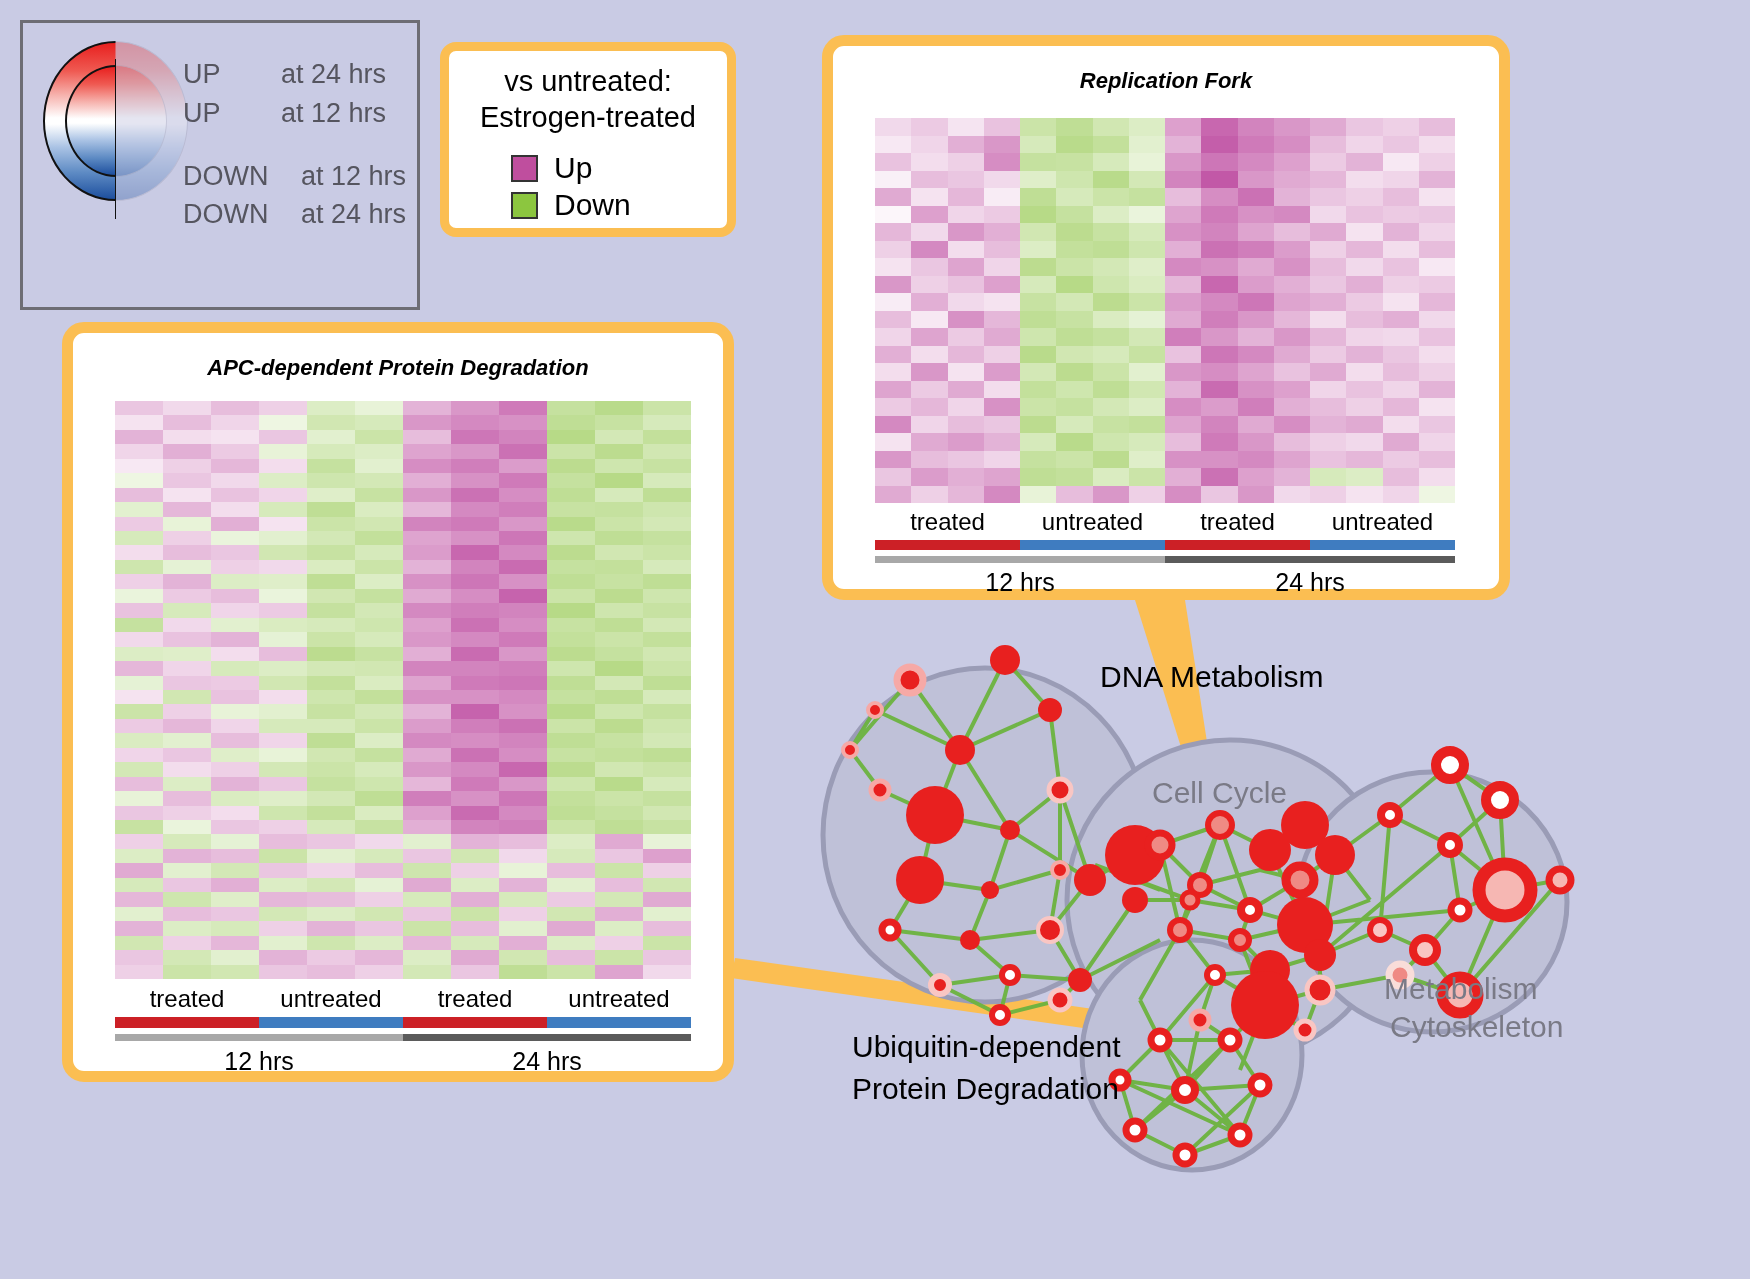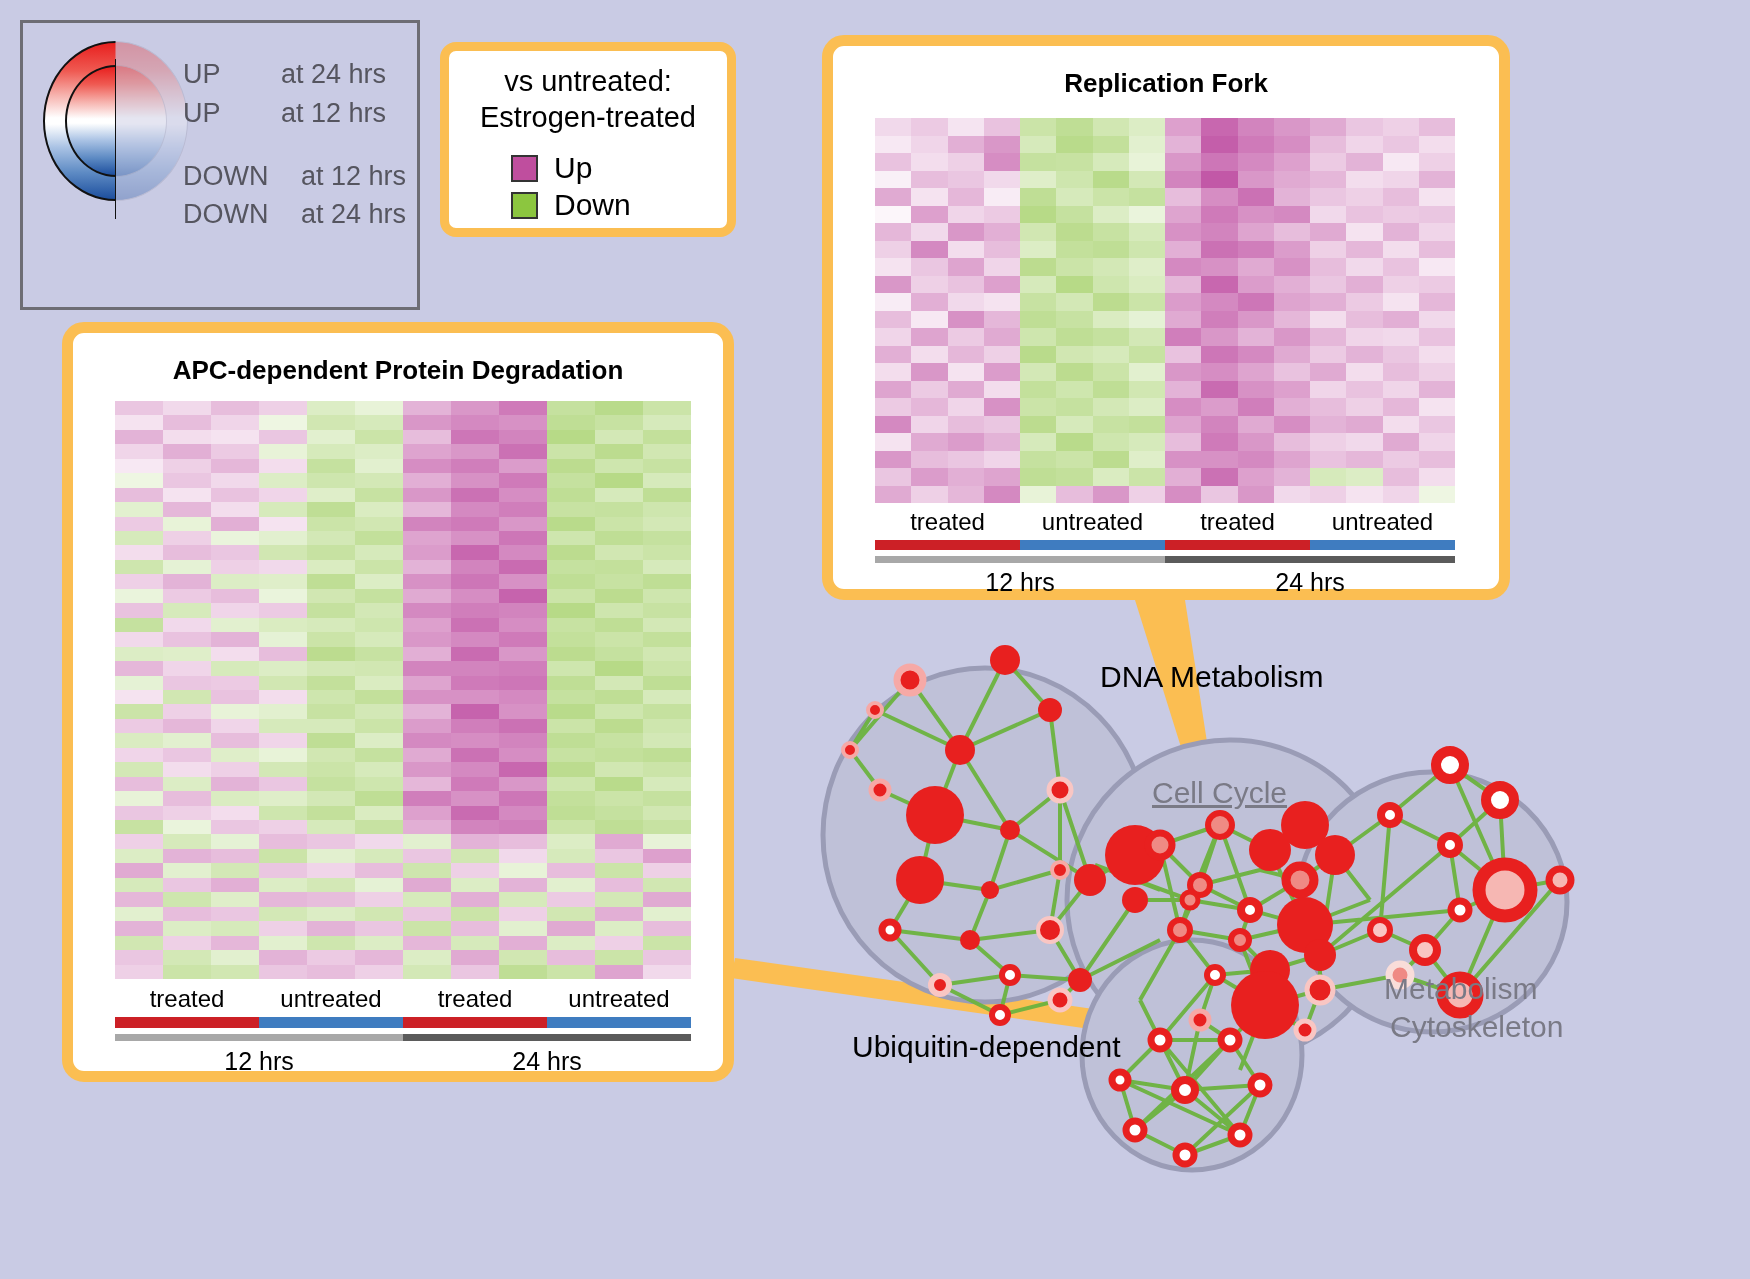--- a/index.html
+++ b/index.html
@@ -59,21 +59,21 @@
   .key-row{position:absolute;left:62px;display:flex;align-items:center;gap:16px;}
   .swatch{width:27px;height:27px;border:2px solid #333;box-sizing:border-box;}
   .key-label{font-size:30px;color:#000;}
 
   
   .panel{
     background:#ffffff;border:11px solid #fbbe52;border-radius:22px;box-sizing:border-box;
   }
   .panel-title{
     position:absolute;left:0;width:100%;text-align:center;
-    font-size:26px;font-weight:bold;color:#000;
+    font-size:22px;font-weight:bold;color:#000;font-style:italic;
   }
   #panel-rf{left:822px;top:35px;width:688px;height:565px;}
   #panel-apc{left:62px;top:322px;width:672px;height:760px;}
 
   .hm{position:absolute;display:grid;}
   .hm div{width:100%;height:100%;}
 
   .axis-labels{position:absolute;display:flex;}
   .axis-labels span{flex:1;text-align:center;font-size:24px;color:#000;}
   .bar-row{position:absolute;display:flex;}
@@ -1143,17 +1143,18 @@
       <circle cx="375" cy="530" r="9" fill="#ffffff" stroke="#e8201f" stroke-width="7"></circle>
       <circle cx="425" cy="555" r="9" fill="#ffffff" stroke="#e8201f" stroke-width="7"></circle>
       <circle cx="480" cy="535" r="9" fill="#ffffff" stroke="#e8201f" stroke-width="7"></circle>
       <circle cx="500" cy="485" r="9" fill="#ffffff" stroke="#e8201f" stroke-width="7"></circle>
       <circle cx="425" cy="490" r="10" fill="#ffffff" stroke="#e8201f" stroke-width="8"></circle>
       <circle cx="440" cy="420" r="9" fill="#e8201f" stroke="#f6a9a6" stroke-width="5"></circle>
     </g>
   </svg>
 
   <span class="net-label dark" style="left:340px;top:60px;">DNA Metabolism</span>
-  <span class="net-label gray" style="left:392px;top:176px;text-decoration:underline;">Cell Cycle</span>
+  <span class="net-label gray" style="left:392px;top:176px;">Cell Cycle</span>
   <span class="net-label gray" style="left:624px;top:372px;">Metabolism</span>
   <span class="net-label gray" style="left:630px;top:410px;">Cytoskeleton</span>
   <span class="net-label dark" style="left:92px;top:430px;">Ubiquitin-dependent</span>
+  <span class="net-label dark" style="left:92px;top:472px;">Protein Degradation</span>
 </div>
 
 </body></html>

